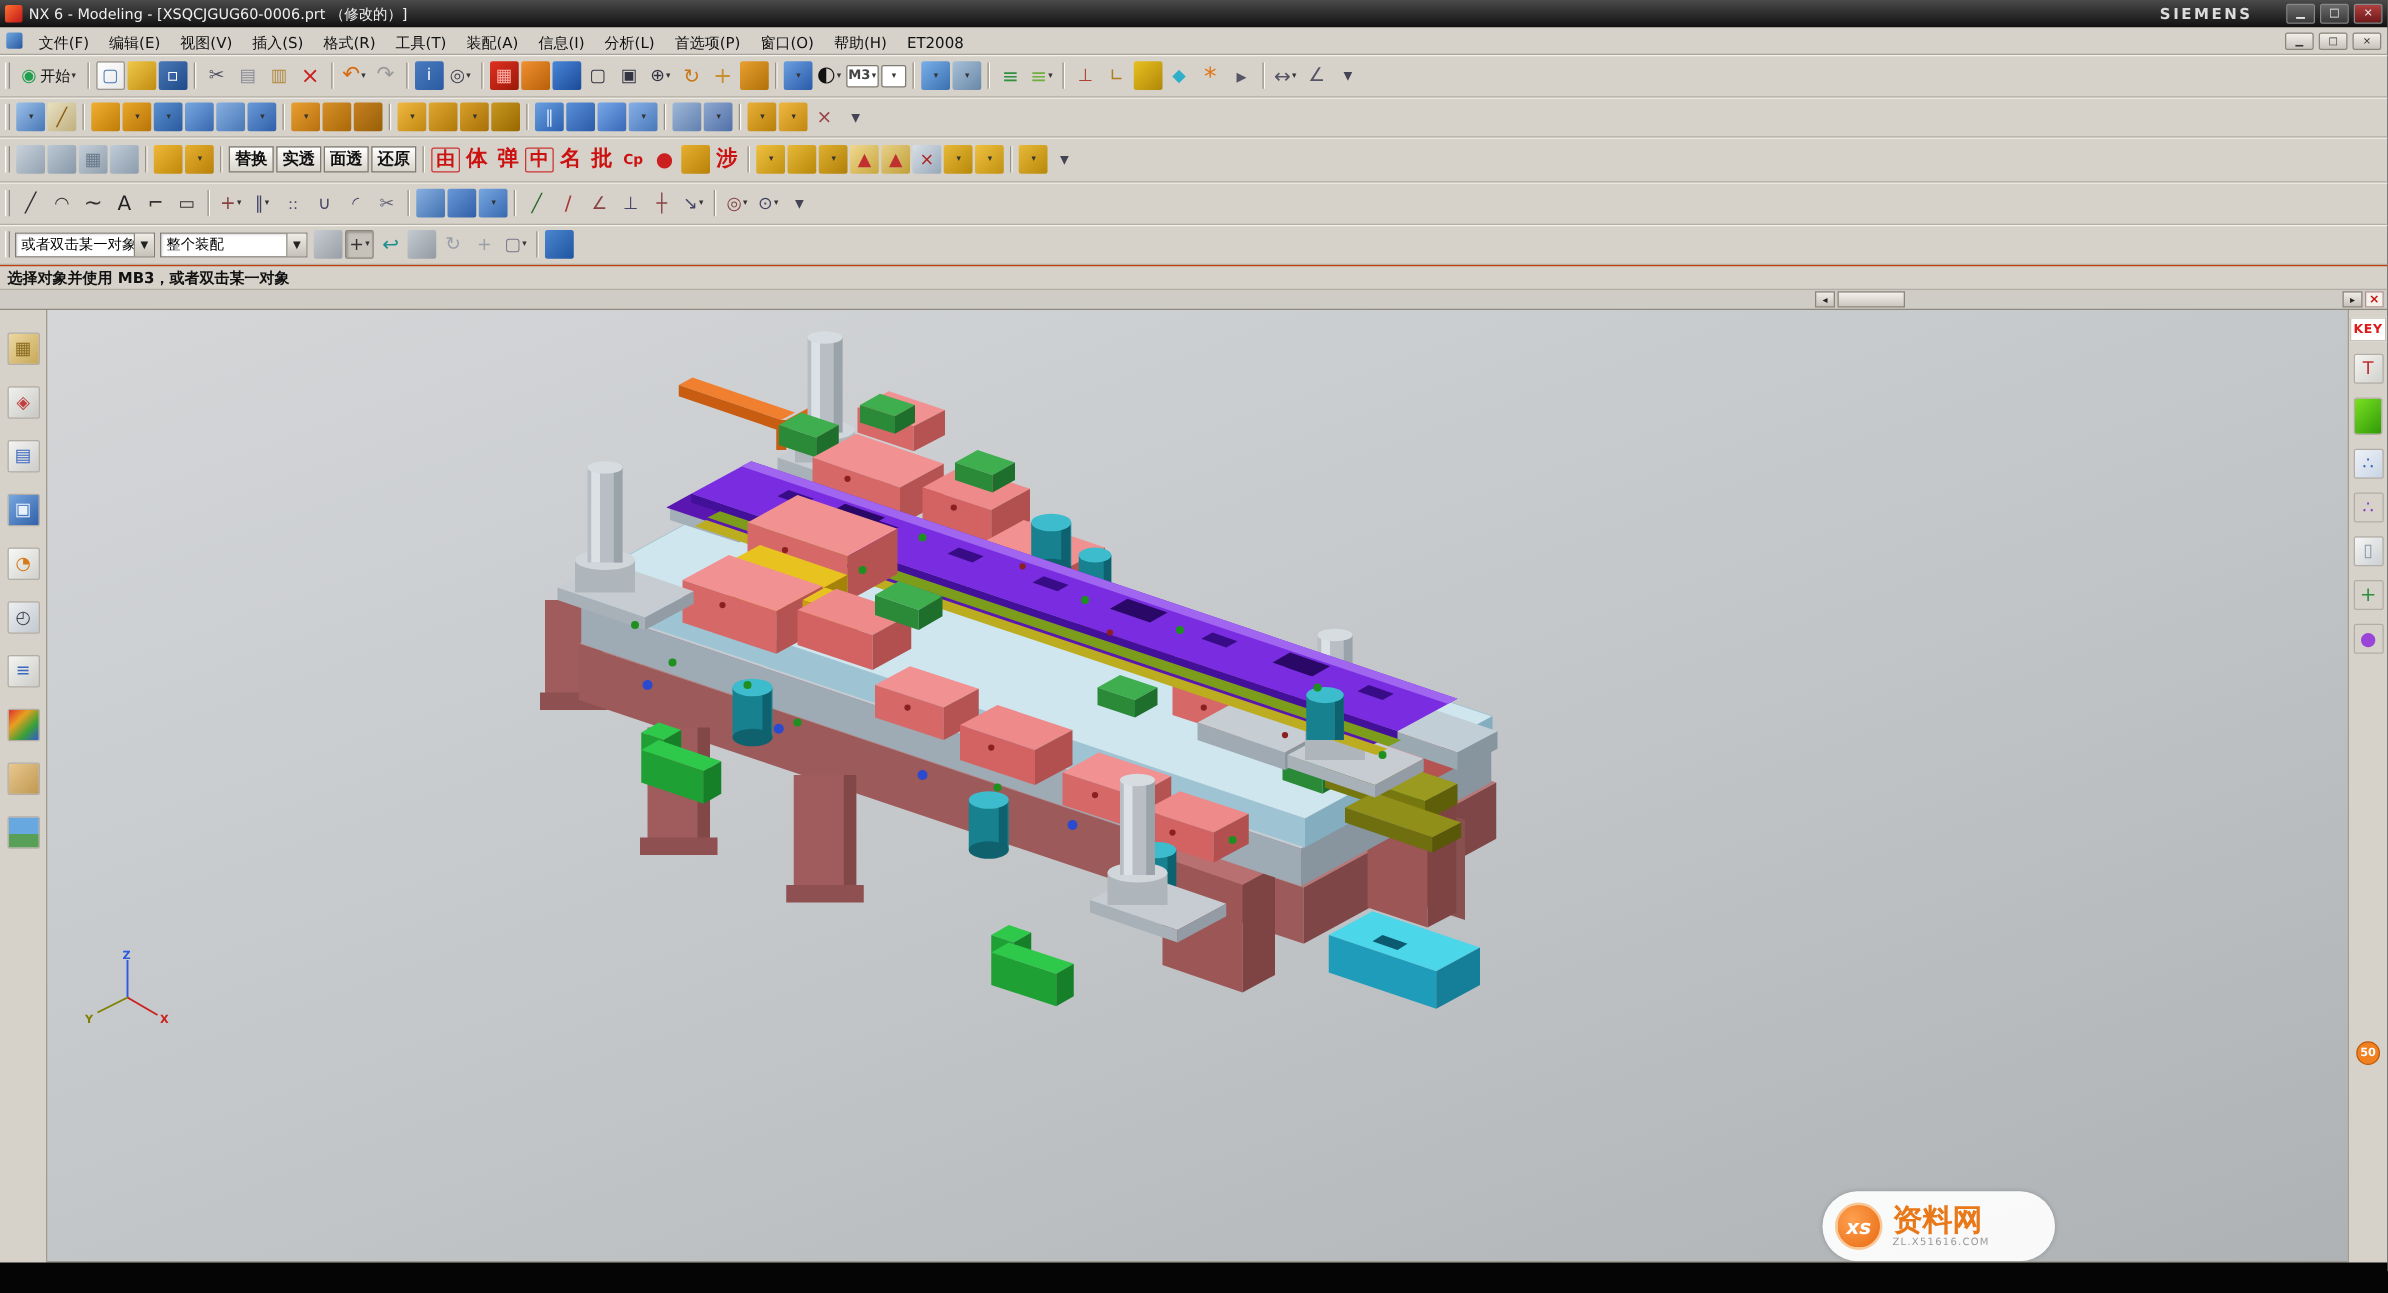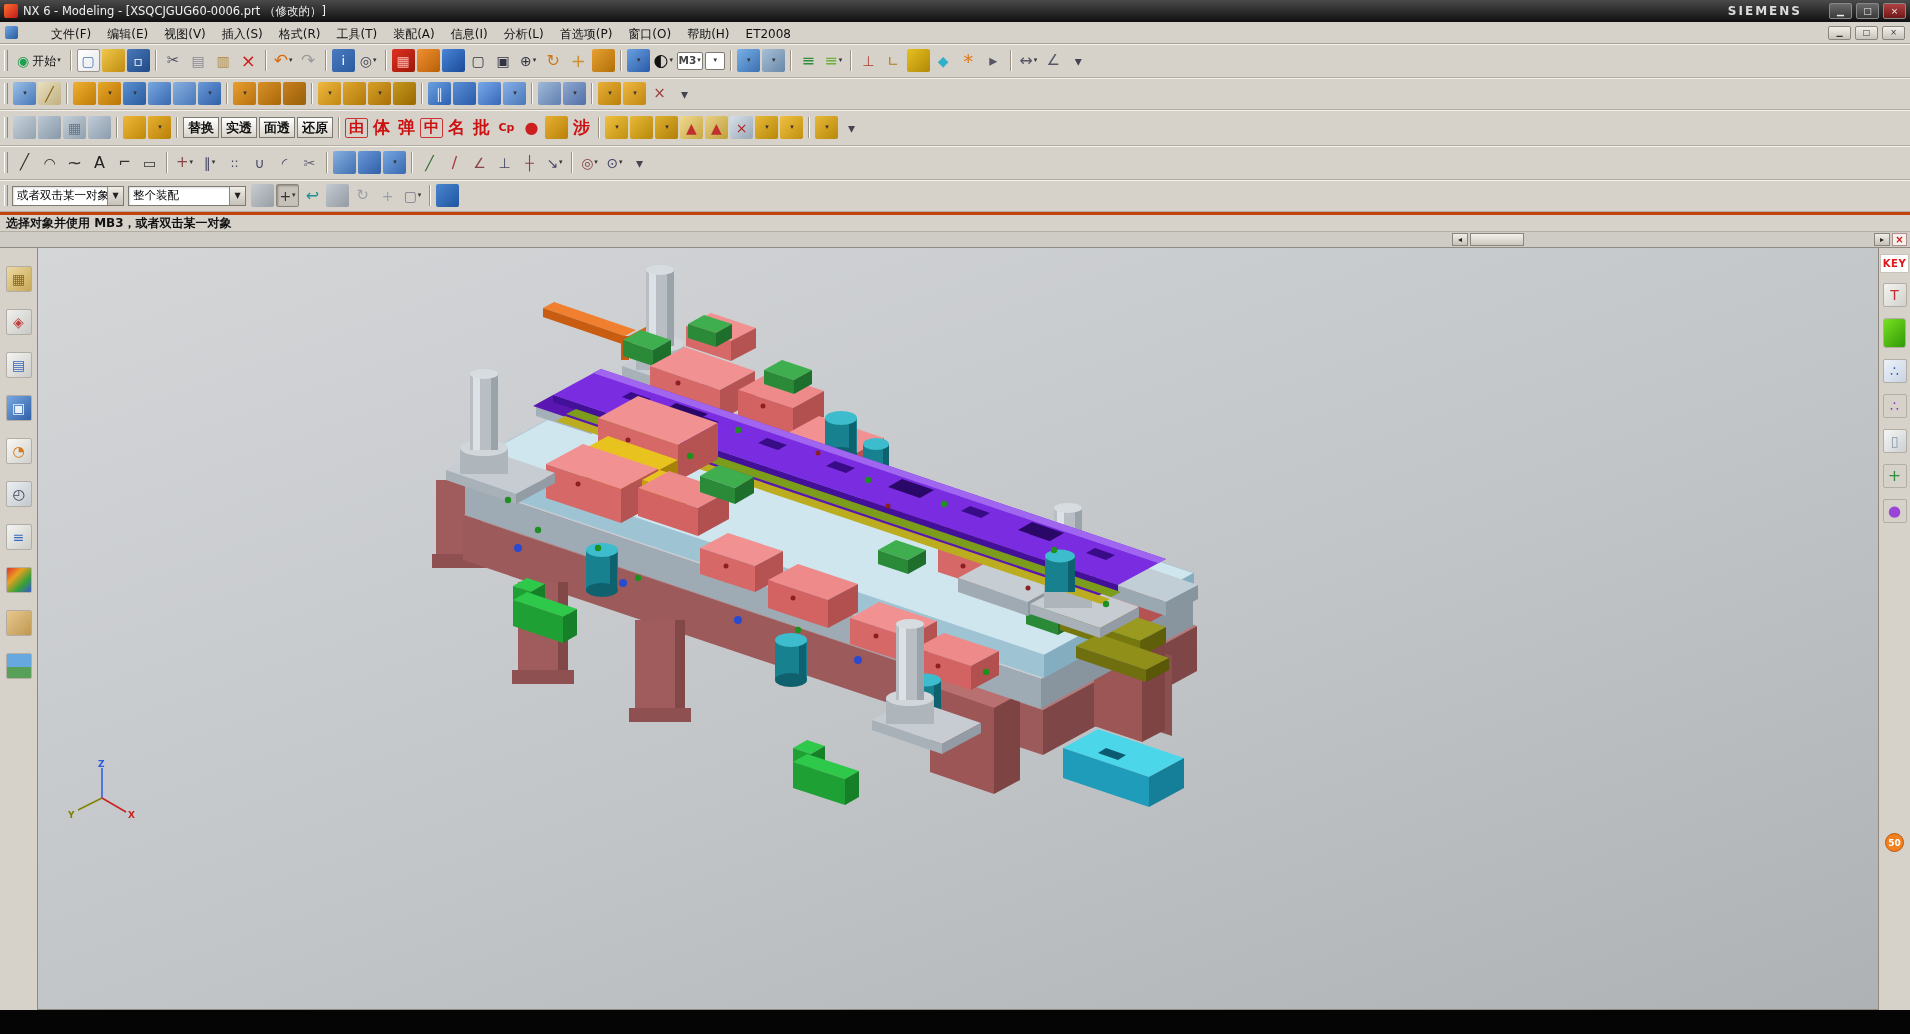--- a/index.html
+++ b/index.html
@@ -14,21 +14,21 @@
   .title-text { font-size:11.5px; color:#f0f0f0; white-space:nowrap; }
   .brand { margin-left:auto; margin-right:26px; font-size:12px; font-weight:bold;
     letter-spacing:2px; color:#dcdcdc; }
   .winbtns { display:flex; gap:2px; margin-right:3px; }
   .winbtns .tb-icon { width:18px; height:16px; background:linear-gradient(#6a6a6a,#3a3a3a);
     border:1px solid #888; color:#eee; font-size:9px; border-radius:2px; }
   .winbtns .tb-icon:last-child { background:linear-gradient(#b04040,#701818); }
 
   
   .menubar { position:absolute; top:22px; left:0; width:1910px; height:22px; background:#d6d2ca;
-    border-bottom:1px solid #a8a49c; display:flex; align-items:center;gap:20px; }
+    border-bottom:1px solid #a8a49c; display:flex; align-items:center; }
   .child-icon { width:13px; height:13px; margin:0 5px; background:linear-gradient(135deg,#70a8e0,#2858a0);
     border-radius:2px; flex:none; }
   .menu-item { font-size:12px; color:#111; padding:2px 8px; }
   .childbtns { display:flex; gap:2px; margin-left:auto; margin-right:4px; }
   .childbtns .tb-icon { width:16px; height:14px; background:linear-gradient(#f2efe9,#c8c4bc);
     border:1px solid #8a867e; color:#333; font-size:8px; }
 
   
   .tbrow { position:absolute; left:0; width:1910px; background:#d6d2ca;
     border-bottom:1px solid #b2aea4; box-shadow:inset 0 1px 0 #f4f1ea;
@@ -53,21 +53,21 @@
   .selbar { position:absolute; top:180px; left:0; width:1910px; height:32px; background:#d6d2ca;
     border-bottom:1px solid #b2aea4; box-shadow:inset 0 1px 0 #f4f1ea; display:flex; align-items:center; padding:0 3px; }
   .select { display:inline-flex; align-items:center; height:20px; background:#fff;
     border:1px solid #7e7a72; box-shadow:inset 1px 1px 2px #00000022; margin-right:4px; }
   .select-value { font-size:11.5px; padding:0 4px; white-space:nowrap; overflow:hidden; flex:1; }
   .select-arrow { width:16px; height:18px; background:linear-gradient(#f0ede6,#c6c2ba);
     border-left:1px solid #8a867e; font-size:8px; display:flex; align-items:center; justify-content:center; color:#222; }
 
   
   .promptbar { position:absolute; top:212px; left:0; width:1910px; height:20px; background:#d6d2ca;
-    border-top:3px solid #c2410c; border-bottom:1px solid #b2aea4; display:flex; align-items:center; }
+    border-top:1px solid #c2410c; border-bottom:1px solid #b2aea4; display:flex; align-items:center; }
   .prompt-text { font-size:12px; font-weight:bold; color:#111; padding-left:6px; }
   .hscroll { position:absolute; top:232px; left:0; width:1910px; height:16px; background:#cfccc5;
     border-bottom:1px solid #8e8a80; }
   .scrollbtn { position:absolute; top:1px; width:16px; height:13px; background:linear-gradient(#f0ede6,#c6c2ba);
     border:1px solid #8a867e; font-size:8px; display:flex; align-items:center; justify-content:center; color:#222; }
   .scrollthumb { position:absolute; top:1px; left:1470px; width:54px; height:13px;
     background:linear-gradient(#f4f1ea,#ccc8c0); border:1px solid #8a867e; }
   .scrollclose { position:absolute; top:1px; left:1892px; width:15px; height:13px; background:#f4f1ea;
     border:1px solid #b09090; color:#cc1111; font-weight:bold; font-size:10px;
     display:flex; align-items:center; justify-content:center; }
@@ -880,20 +880,27 @@
 
       <svg class="triad" width="80" height="64" viewBox="0 0 80 64">
         <line x1="38" y1="38" x2="38" y2="8" stroke="#2a5ae0" stroke-width="1.5"></line>
         <line x1="38" y1="38" x2="62" y2="52" stroke="#cc2020" stroke-width="1.5"></line>
         <line x1="38" y1="38" x2="14" y2="50" stroke="#808000" stroke-width="1.5"></line>
         <text x="34" y="7" fill="#2a5ae0">Z</text>
         <text x="64" y="58" fill="#cc2020">X</text>
         <text x="4" y="58" fill="#808000">Y</text>
       </svg>
 
+      <div class="watermark">
+        <div class="wm-logo">xs</div>
+        <div class="wm-text">
+          <div class="wm-name">资料网</div>
+          <div class="wm-domain">ZL.X51616.COM</div>
+        </div>
+      </div>
     </div>
 
     <div class="right-rail">
       <div class="keybox">KEY</div>
       <div style="display:flex;flex-direction:column;align-items:center">
           <span class="tb-icon" style="background: linear-gradient(135deg, rgb(244, 244, 242), rgb(208, 208, 204)); color: rgb(192, 48, 48);">
             <span class="glyph">T</span>
           </span>
           <span class="tb-icon tallicon" style="background: linear-gradient(135deg, rgb(122, 224, 32), rgb(47, 154, 8));"></span>
           <span class="tb-icon" style="background: linear-gradient(135deg, rgb(238, 242, 248), rgb(200, 212, 228)); color: rgb(48, 96, 192); font-size: 14px;">

